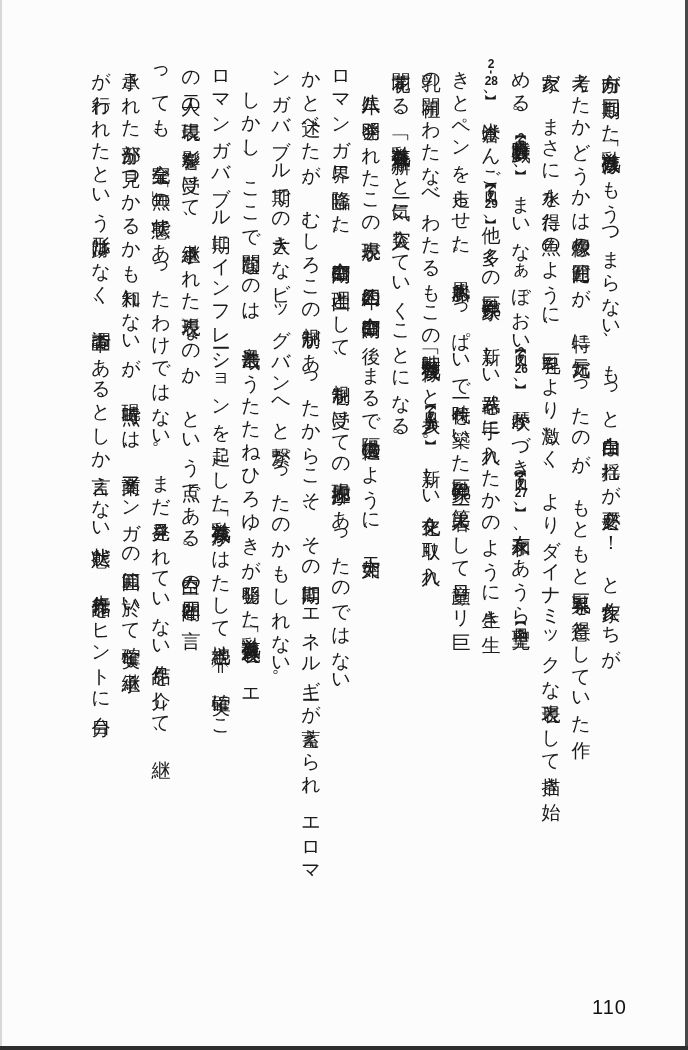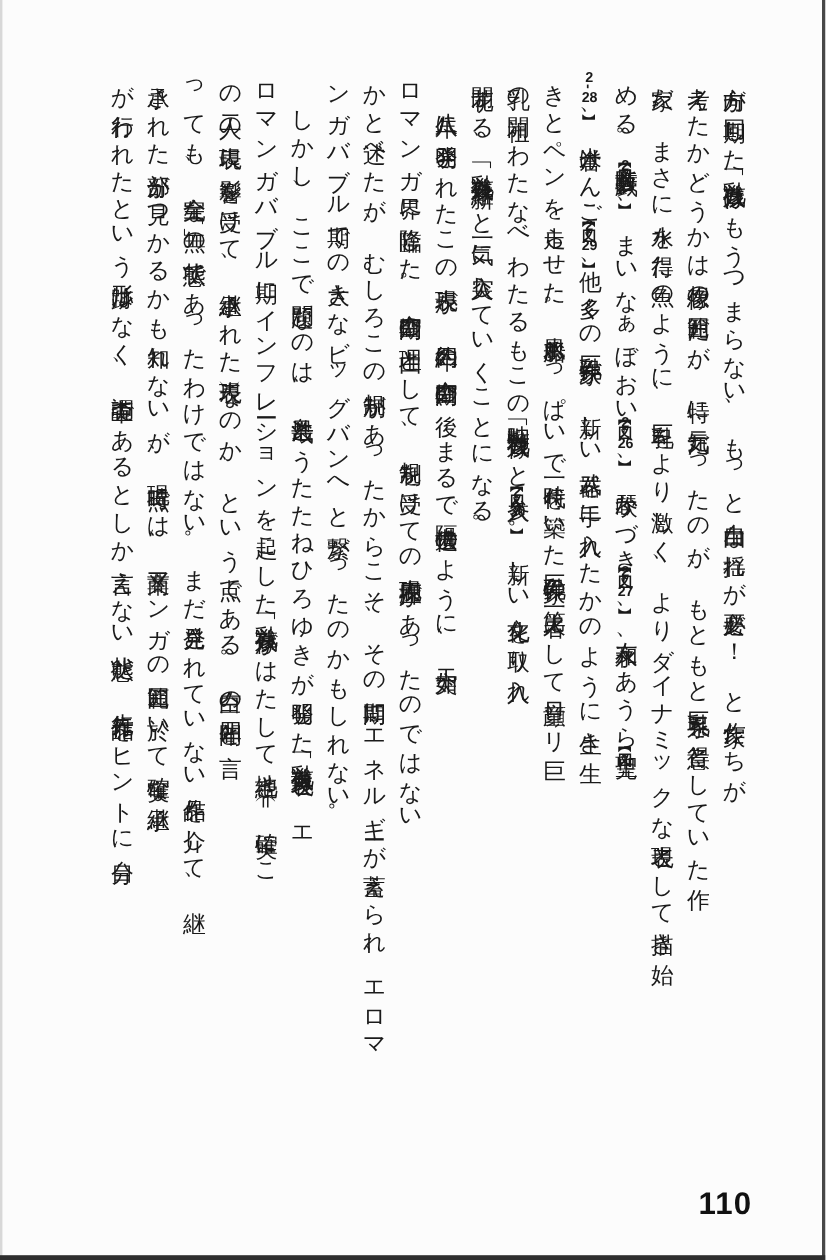--- a/index.html
+++ b/index.html
@@ -42,22 +42,22 @@
     letter-spacing: 0.5px;
   }
   .tcy {
     text-combine-upright: all;
   }
   .page-number {
     position: absolute;
     right: 61px;
     bottom: 31px;
     font-family: "Liberation Sans", "DejaVu Sans", sans-serif;
-    font-weight: bold;
-    font-size: 26px;
+    font-weight: normal;
+    font-size: 20px;
     letter-spacing: 1px;
     color: #111;
   }
   
   .edge-left {
     position: absolute; left: 0; top: 0;
     width: 2px; height: 100%;
     background: #d8d8d8;
   }
   .edge-right {

